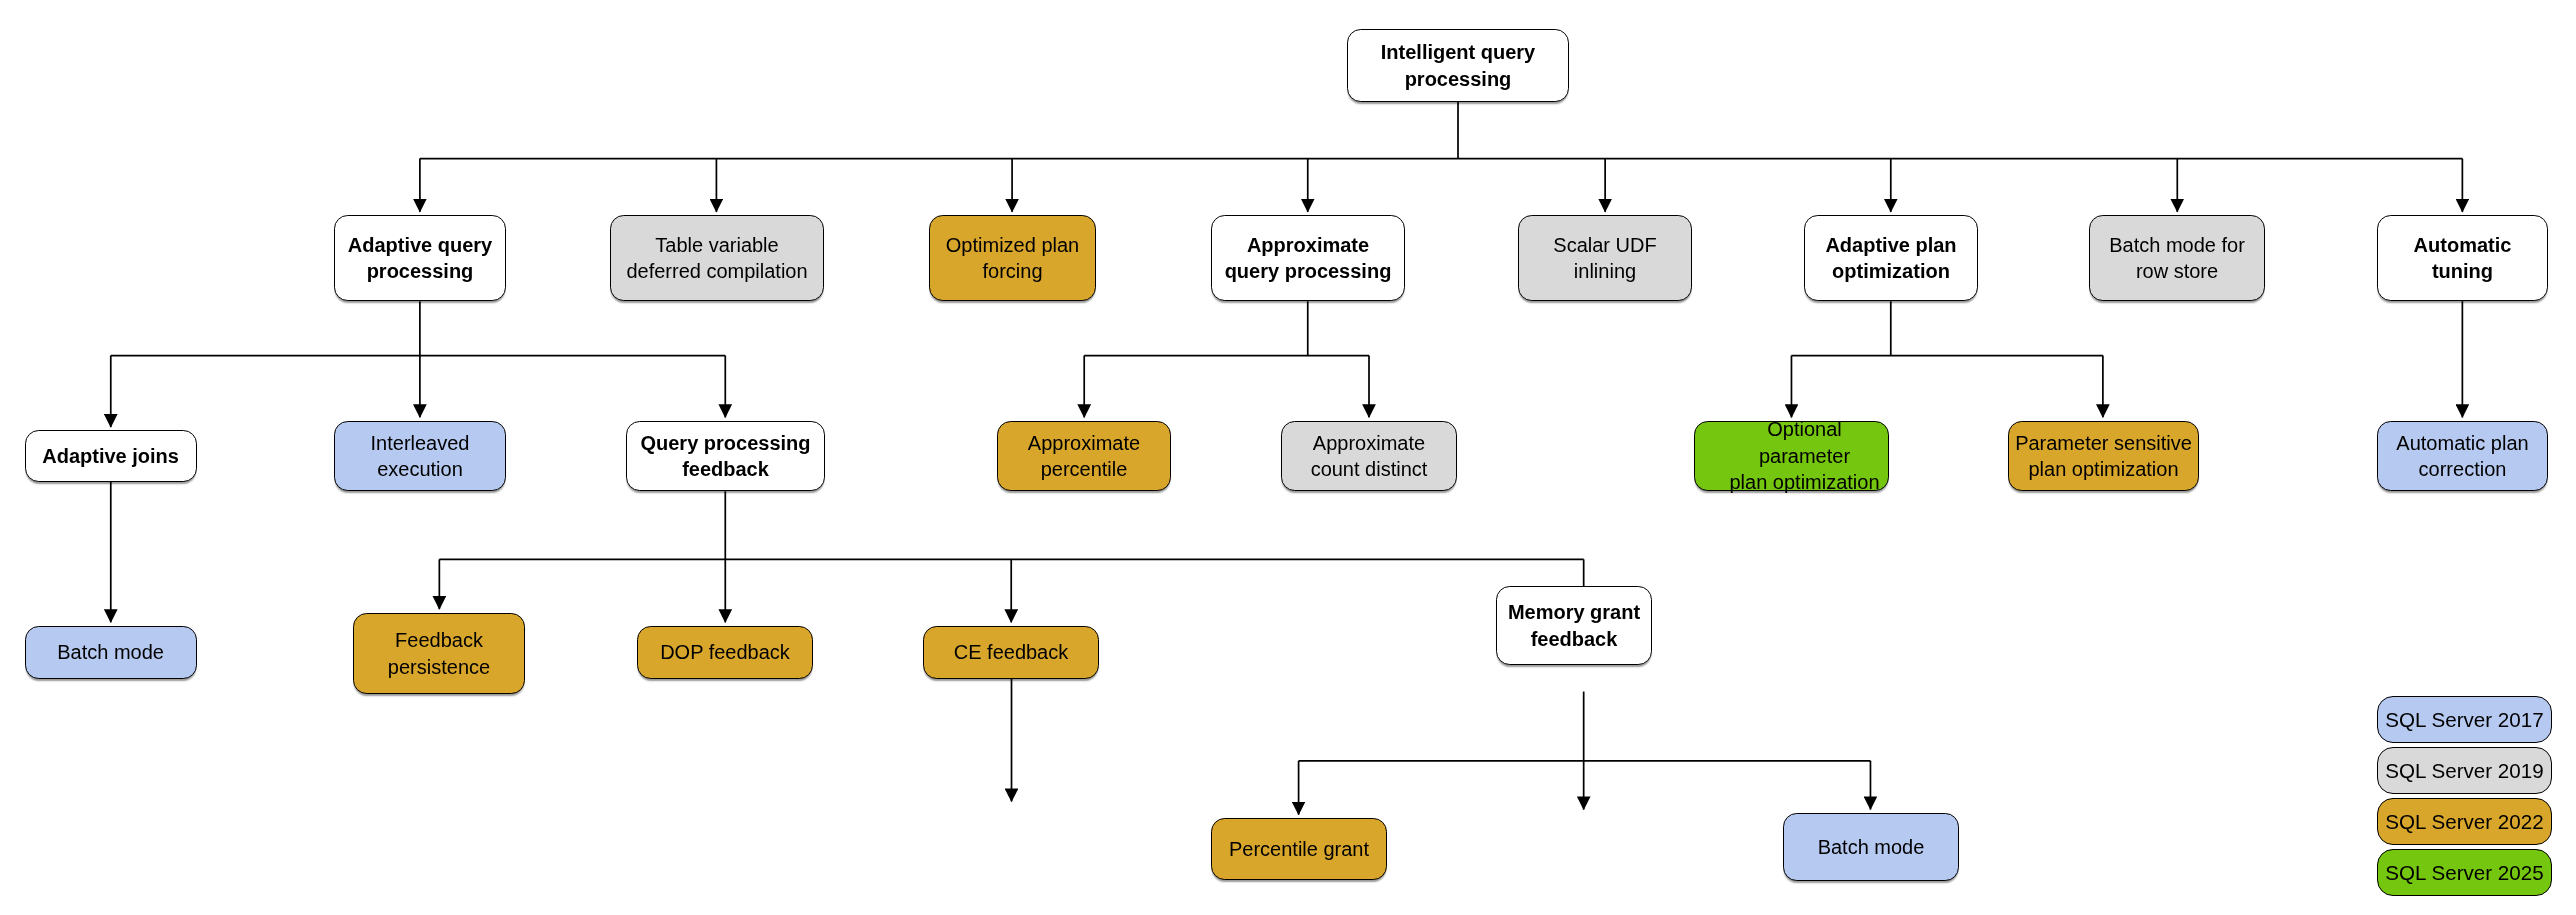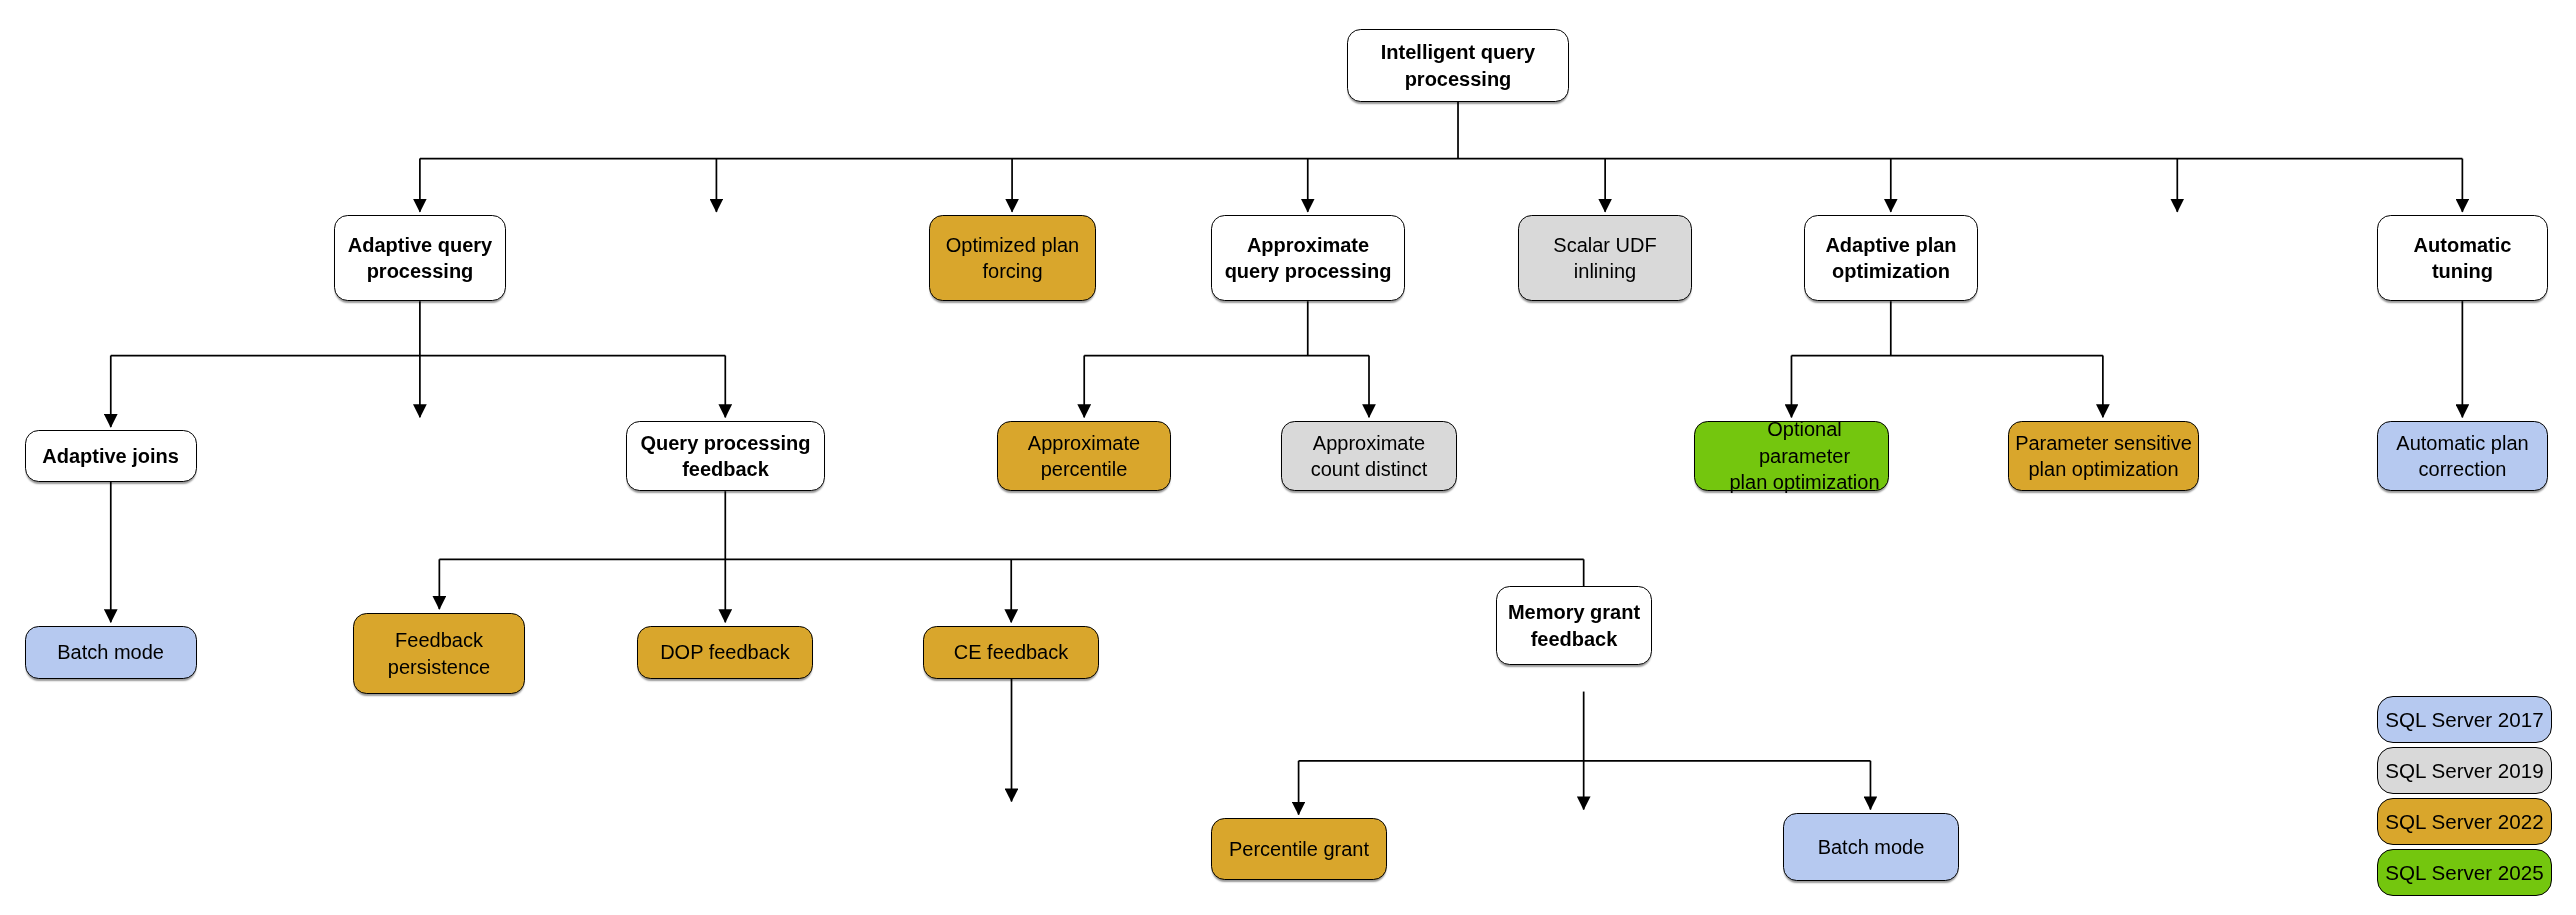--- a/index.html
+++ b/index.html
@@ -117,44 +117,56 @@
 
   <div class="node bold" id="n-root">
       <span class="lbl">Intelligent query
 processing</span>
     </div>
 
   <div class="node bold" id="n-aqp">
       <span class="lbl">Adaptive query
 processing</span>
     </div>
+  <div class="node c2019" id="n-tvdc">
+      <span class="lbl">Table variable
+deferred compilation</span>
+    </div>
   <div class="node c2022" id="n-opf">
       <span class="lbl">Optimized plan
 forcing</span>
     </div>
   <div class="node bold" id="n-apx">
       <span class="lbl">Approximate
 query processing</span>
     </div>
   <div class="node c2019" id="n-sudf">
       <span class="lbl">Scalar UDF
 inlining</span>
     </div>
   <div class="node bold" id="n-apo">
       <span class="lbl">Adaptive plan
 optimization</span>
     </div>
+  <div class="node c2019" id="n-bmrs">
+      <span class="lbl">Batch mode for
+row store</span>
+    </div>
   <div class="node bold" id="n-at">
       <span class="lbl">Automatic
 tuning</span>
     </div>
 
   <div class="node bold" id="n-aj">
       <span class="lbl">Adaptive joins</span>
     </div>
+  <div class="node c2017" id="n-ie">
+      <span class="lbl">Interleaved
+execution</span>
+    </div>
   <div class="node bold" id="n-qpf">
       <span class="lbl">Query processing
 feedback</span>
     </div>
   <div class="node c2022" id="n-apct">
       <span class="lbl">Approximate
 percentile</span>
     </div>
   <div class="node c2019" id="n-acd">
       <span class="lbl">Approximate

